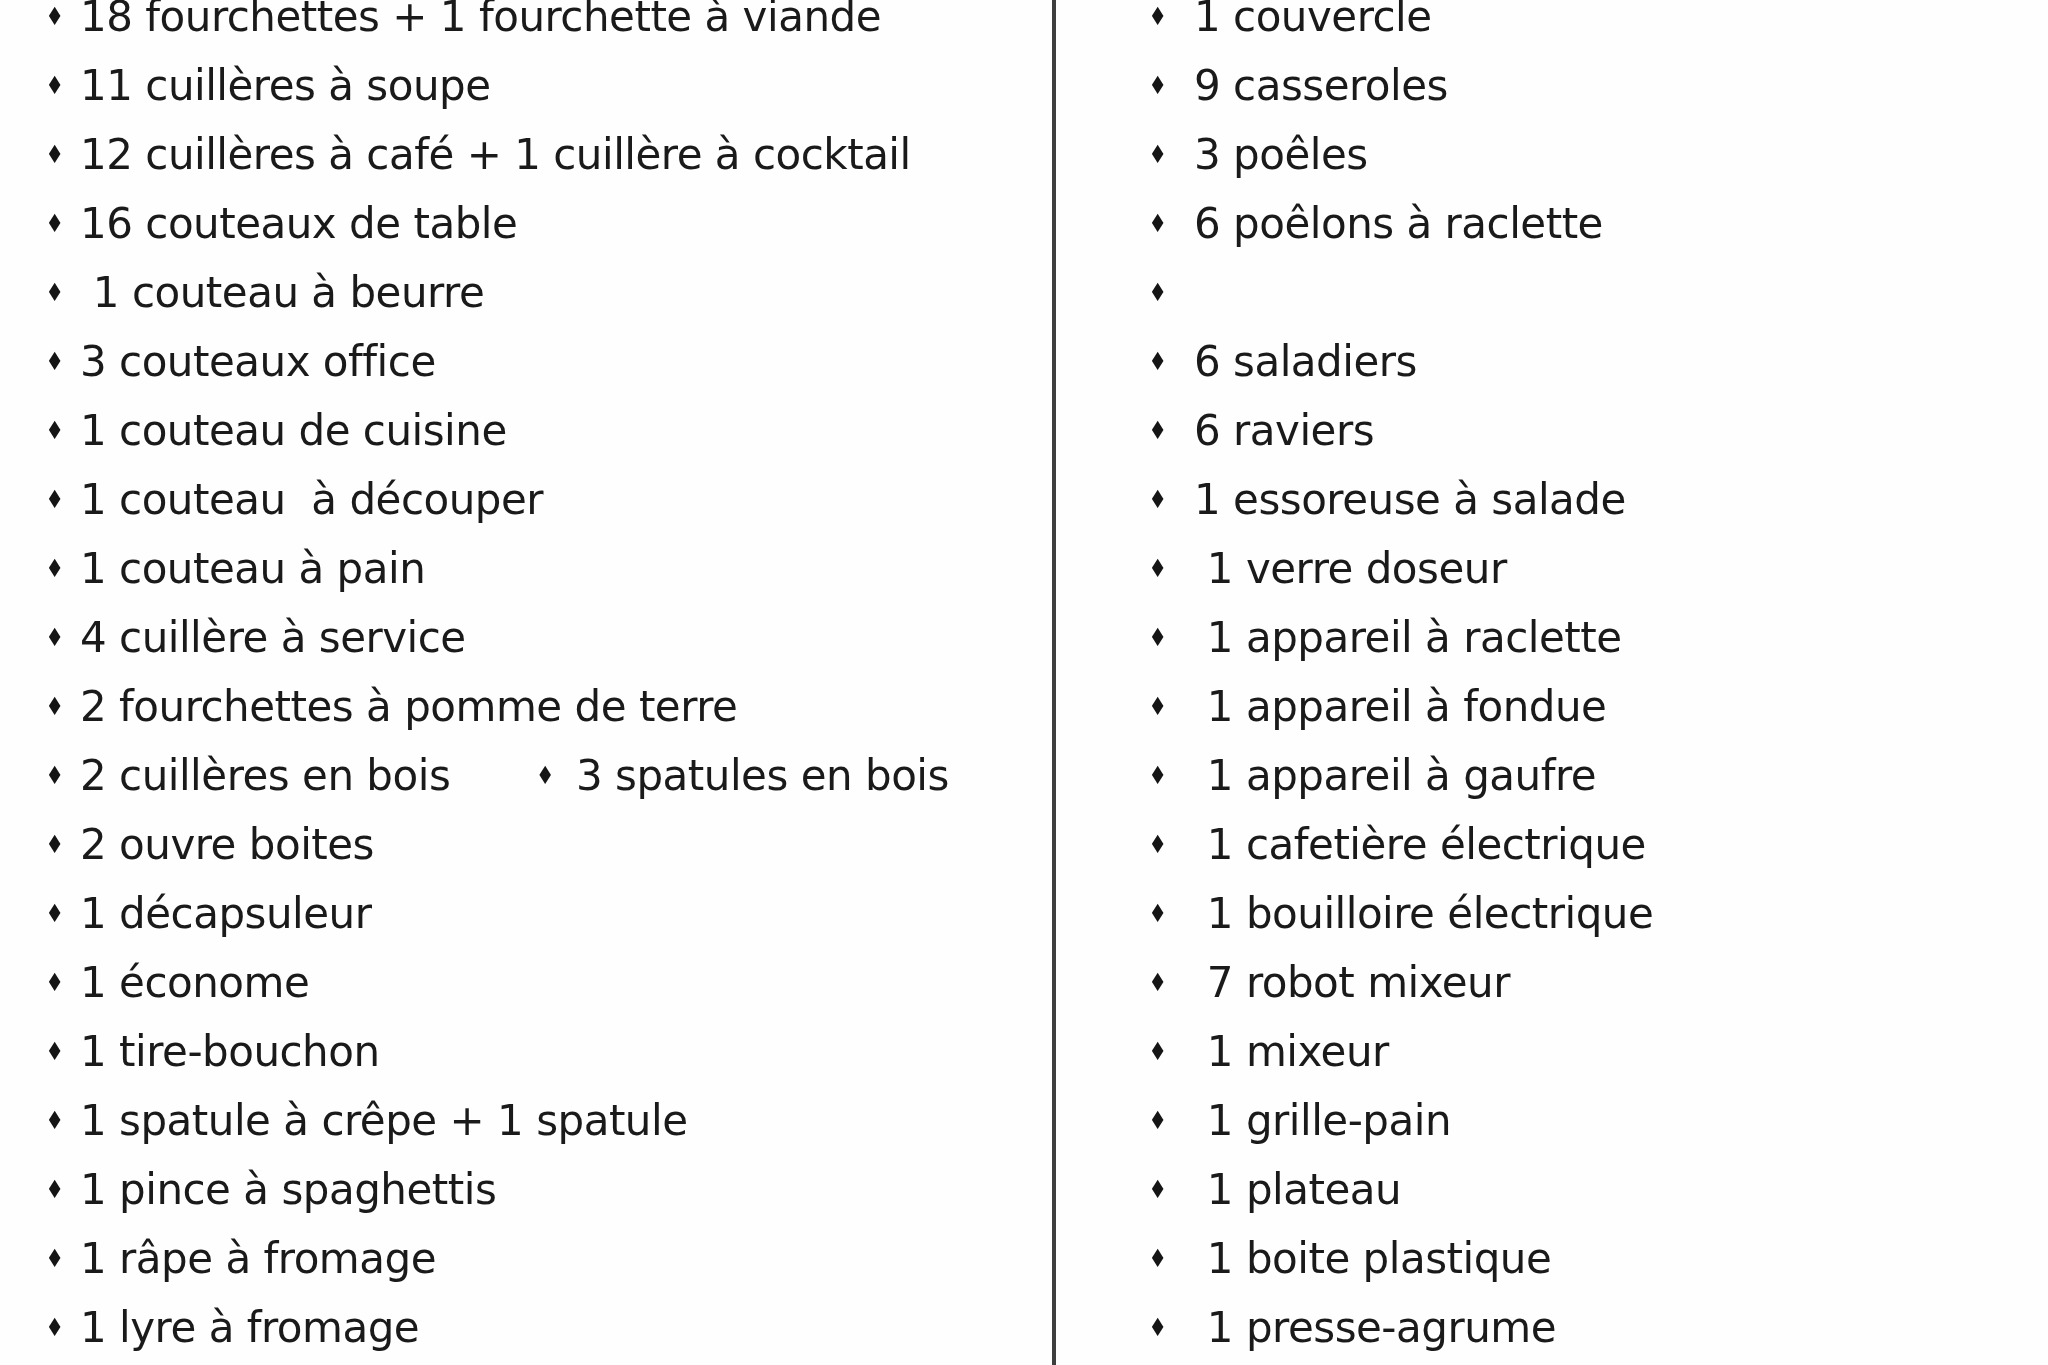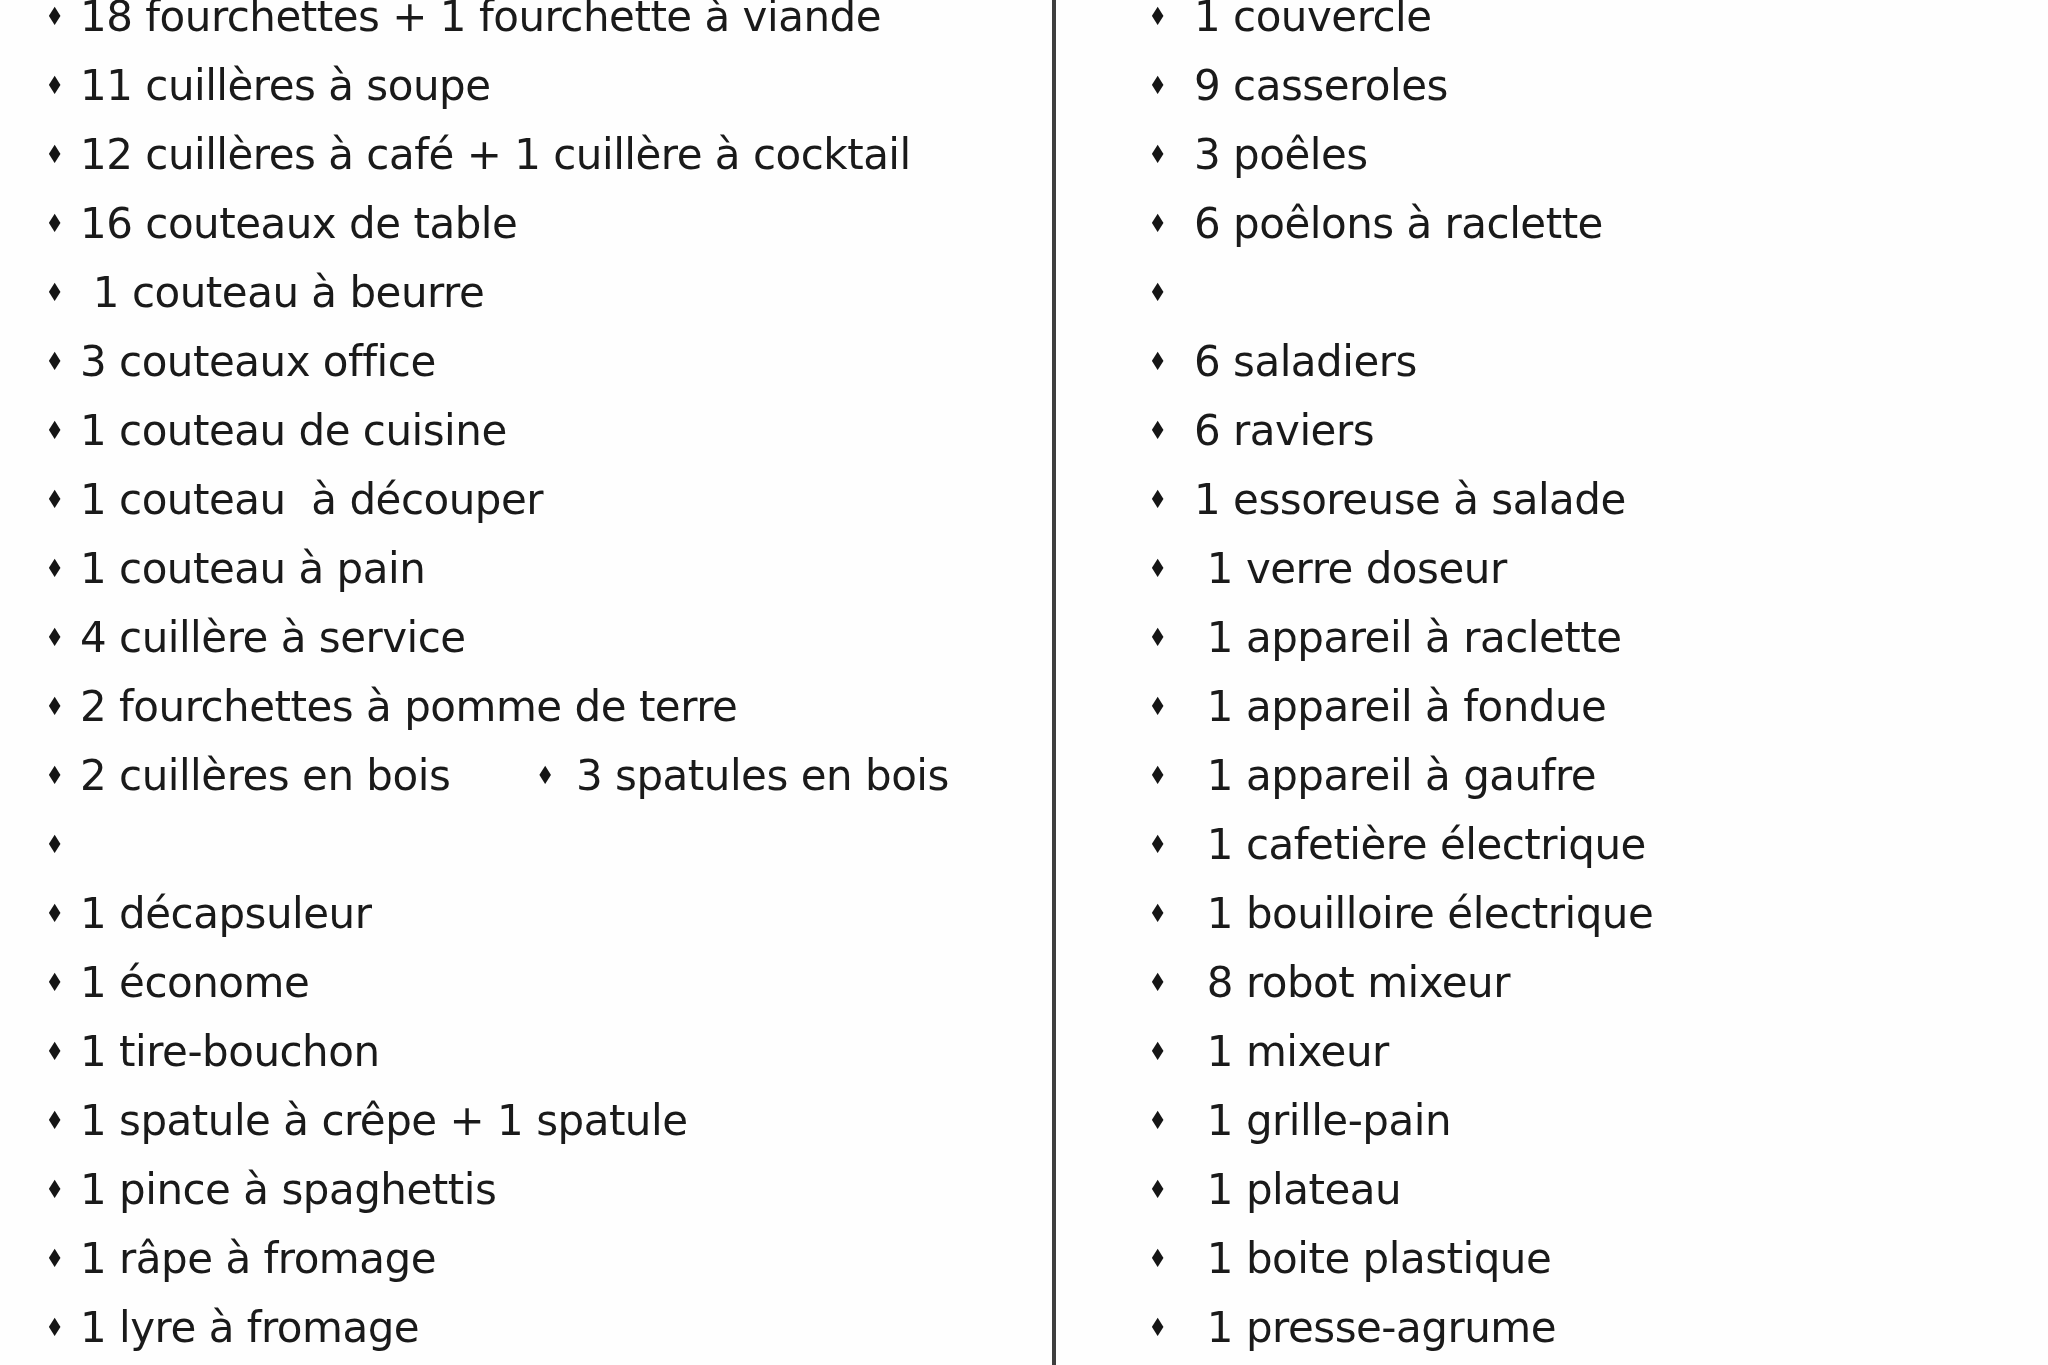--- a/index.html
+++ b/index.html
@@ -113,20 +113,21 @@
       <div class="row">
     <span class="bullet">♦</span>
     <span class="label">2 cuillères en bois</span>
   <span class="extra" style="left: 532px;">
           <span class="bullet">♦</span>
           <span class="label">3 spatules en bois</span>
         </span>
       </div>
       <div class="row">
     <span class="bullet">♦</span>
+    <span class="label">2 ouvre boites</span>
   </div>
       <div class="row">
     <span class="bullet">♦</span>
     <span class="label">1 décapsuleur</span>
   </div>
       <div class="row">
     <span class="bullet">♦</span>
     <span class="label">1 économe</span>
   </div>
       <div class="row">
@@ -202,21 +203,21 @@
       <div class="row">
     <span class="bullet">♦</span>
     <span class="label"> 1 cafetière électrique</span>
   </div>
       <div class="row">
     <span class="bullet">♦</span>
     <span class="label"> 1 bouilloire électrique</span>
   </div>
       <div class="row">
     <span class="bullet">♦</span>
-    <span class="label"> 8 robot mixeur</span>
+    <span class="label"> 7 robot mixeur</span>
   </div>
       <div class="row">
     <span class="bullet">♦</span>
     <span class="label"> 1 mixeur</span>
   </div>
       <div class="row">
     <span class="bullet">♦</span>
     <span class="label"> 1 grille-pain</span>
   </div>
       <div class="row">

